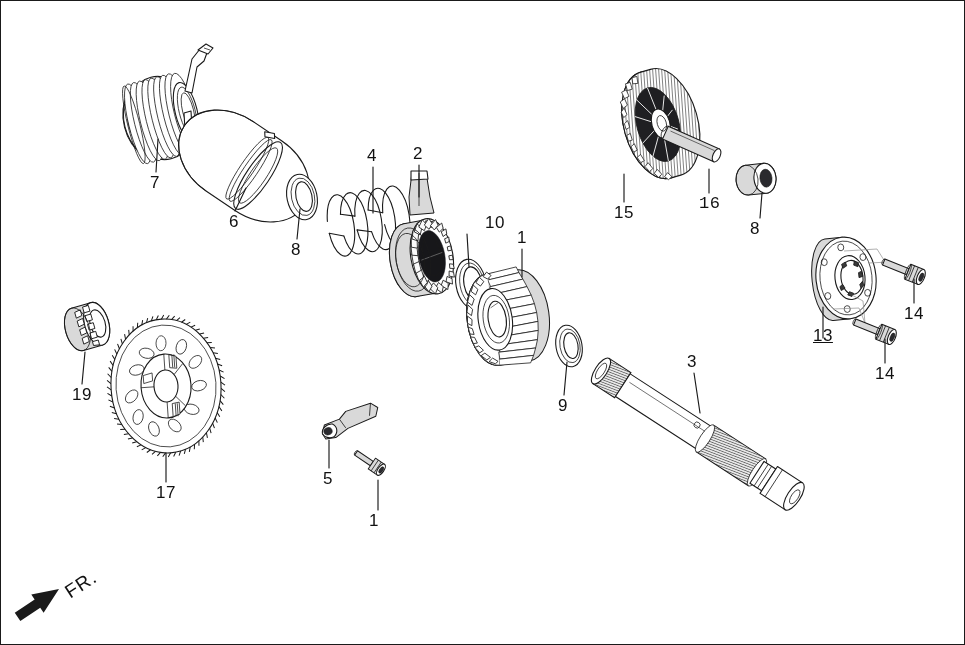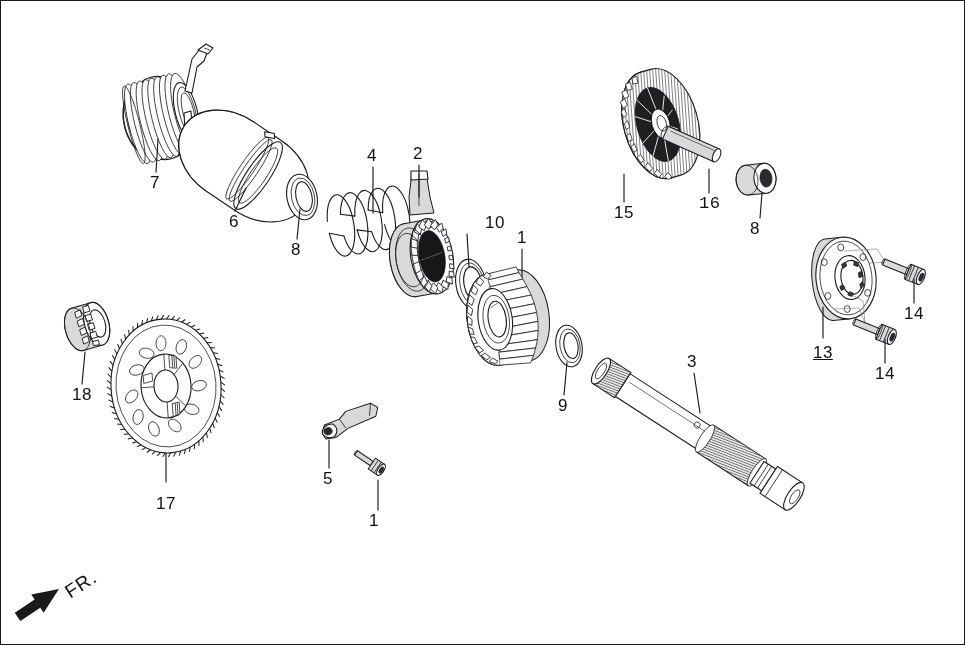--- a/index.html
+++ b/index.html
@@ -496,23 +496,23 @@
   <div class="lbl" style="left:686px;top:352px;">3</div>
   <div class="lbl" style="left:366px;top:146px;">4</div>
   <div class="lbl" style="left:322px;top:469px;">5</div>
   <div class="lbl" style="left:228px;top:212px;">6</div>
   <div class="lbl" style="left:149px;top:173px;">7</div>
   <div class="lbl" style="left:290px;top:240px;">8</div>
   <div class="lbl" style="left:557px;top:396px;">9</div>
   <div class="lbl" style="left:456px;top:213px;margin-left:28px;">10</div>
   <div class="lbl" style="left:368px;top:511px;">1</div>
   <div class="lbl" style="left:749px;top:219px;">8</div>
-  <div class="lbl" style="left:812px;top:343px;text-decoration:underline;">13</div>
+  <div class="lbl" style="left:812px;top:326px;text-decoration:underline;">13</div>
   <div class="lbl" style="left:903px;top:304px;">14</div>
   <div class="lbl" style="left:874px;top:364px;">14</div>
   <div class="lbl" style="left:613px;top:203px;">15</div>
   <div class="lbl" style="left:698px;top:194px;font-family:Liberation Mono, monospace;">16</div>
-  <div class="lbl" style="left:155px;top:483px;margin-top:11px;">17</div>
-  <div class="lbl" style="left:71px;top:385px;">18</div>
+  <div class="lbl" style="left:155px;top:483px;">17</div>
+  <div class="lbl" style="left:71px;top:385px;">19</div>
 
   <div class="frtxt" style="left:72px;top:580px;">FR.</div>
 
 </div>
 
 </body></html>

